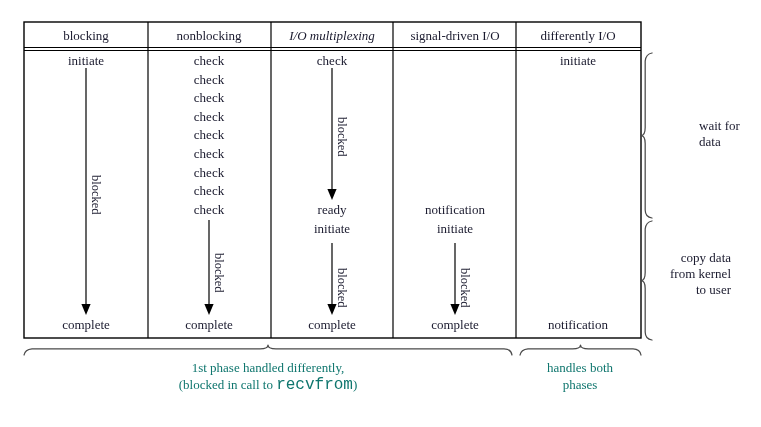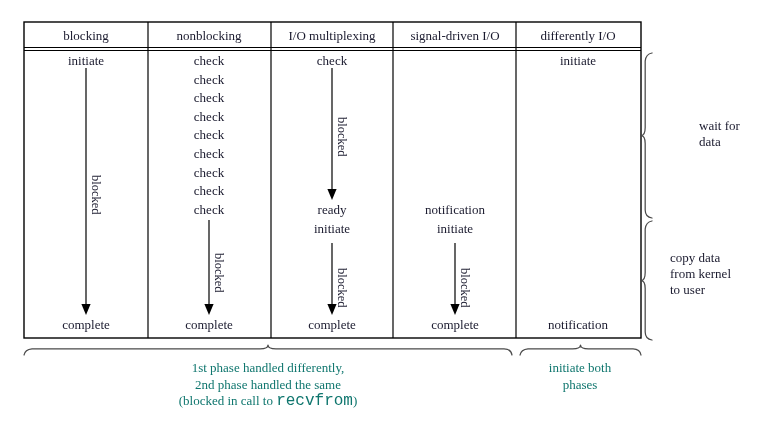--- a/index.html
+++ b/index.html
@@ -120,21 +120,21 @@
         </g>
         <g>
           <path d="M 520 355 q 1 -5.5 8 -6.2 L 572.5 348.8 q 8 0 8 -3.8 q 0 3.8 8 3.8 L 633 348.8 q 7 0.07 8 6.2" fill="none" stroke="#4a4a4a" stroke-width="1.25" stroke-linecap="round" stroke-linejoin="round"></path>
         </g>
       </g>
   </svg>
 
   <div id="text-layer">
       <div class="lbl" style="left: 86px; top: 28px;">blocking</div>
       <div class="lbl" style="left: 209px; top: 28px;">nonblocking</div>
-      <div class="lbl" style="left: 332px; top: 28px;">I/O multiplexing</div>
+      <div class="lbl" style="left: 332px; top: 28px; font-style: italic;">I/O multiplexing</div>
       <div class="lbl" style="left: 455px; top: 28px;">signal-driven I/O</div>
       <div class="lbl" style="left: 578px; top: 28px;">differently I/O</div>
       <div class="lbl" style="left: 86px; top: 53px;">initiate</div>
       <div class="lbl" style="left: 86px; top: 317px;">complete</div>
       <div class="vlbl" style="left: 95px; top: 175px;">blocked</div>
       <div class="lbl" style="left: 209px; top: 53px;">check</div>
       <div class="lbl" style="left: 209px; top: 71.6px;">check</div>
       <div class="lbl" style="left: 209px; top: 90.2px;">check</div>
       <div class="lbl" style="left: 209px; top: 108.8px;">check</div>
       <div class="lbl" style="left: 209px; top: 127.4px;">check</div>
@@ -153,29 +153,28 @@
       <div class="lbl" style="left: 455px; top: 202px;">notification</div>
       <div class="lbl" style="left: 455px; top: 220.6px;">initiate</div>
       <div class="lbl" style="left: 455px; top: 317px;">complete</div>
       <div class="vlbl" style="left: 464px; top: 268px;">blocked</div>
       <div class="lbl" style="left: 578px; top: 53px;">initiate</div>
       <div class="lbl" style="left: 578px; top: 317px;">notification</div>
       <div class="brace-lbl" style="left: 670px; top: 118px; margin-left: 29px;">
         <div>wait for</div>
         <div>data</div>
       </div>
-      <div class="brace-lbl" style="left: 670px; top: 250px;">
+      <div class="brace-lbl" style="left: 670px; top: 250px; text-align: right;">
         <div>copy data</div>
         <div>from kernel</div>
         <div>to user</div>
       </div>
       <div class="cap-block" style="left: 268px; top: 360px;">
         <div>1st phase handled differently,</div>
-        <div>2nd phase handled the same</div>
         <div><span>(blocked in call to </span><span class="mono">recvfrom</span><span>)</span></div>
       </div>
       <div class="cap-block" style="left: 580px; top: 360px;">
-        <div>initiate both</div>
+        <div>handles both</div>
         <div>phases</div>
       </div>
     </div>
 
 </div>
 
 </body></html>

